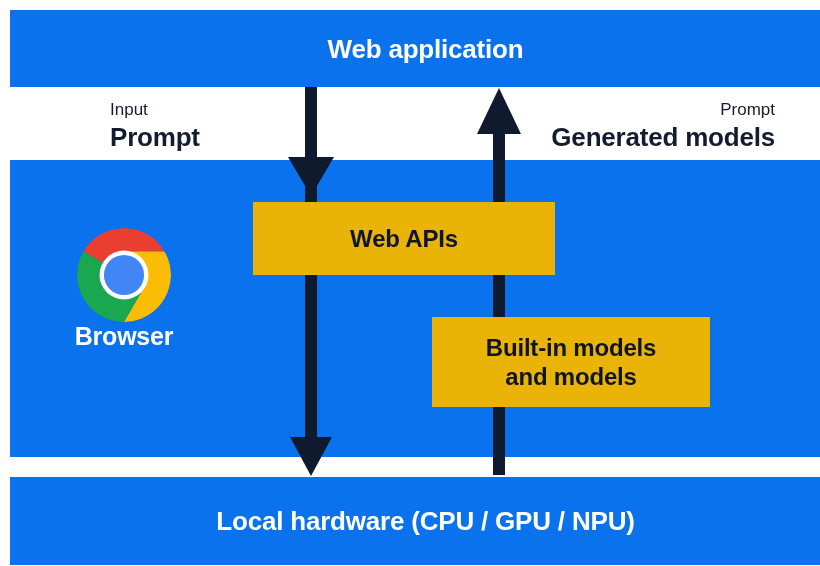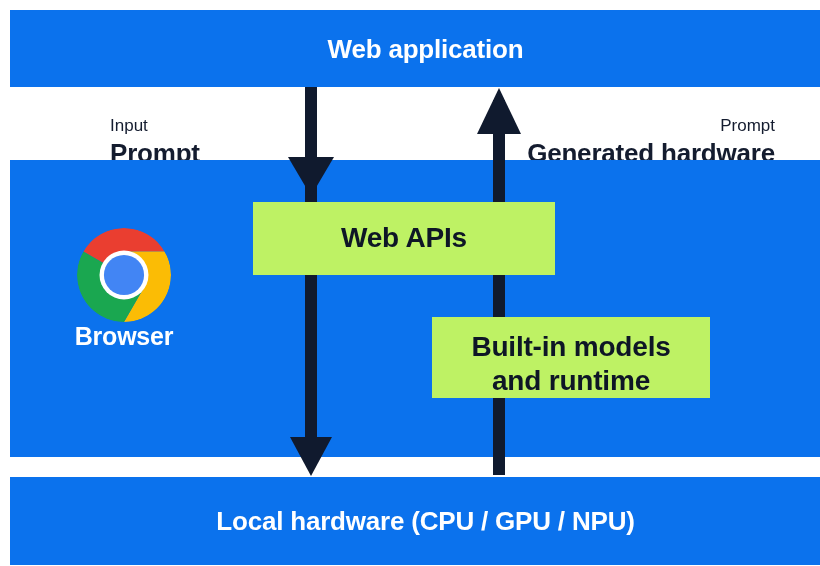--- a/index.html
+++ b/index.html
@@ -57,55 +57,53 @@
   
   .io-label {
     position: absolute;
     color: #141C2F;
     line-height: 1.28;
   }
   .io-label .io-kind {
     display: block;
     font-size: 17px;
     font-weight: normal;
-    margin-top: 16px;
   }
   .io-label .io-value {
     display: block;
     font-size: 26px;
     font-weight: bold;
     letter-spacing: -0.2px;
   }
   #io-input  { left: 110px; top: 99px;  text-align: left; }
   #io-output { right: 45px; top: 99px;  text-align: right; }
 
   
   .component-box {
     position: absolute;
-    background: #bef264;
+    background: #eab308;
     display: flex;
     align-items: center;
     justify-content: center;
     text-align: center;
     color: #0E1626;
     font-weight: bold;
-    font-size: 28px;
+    font-size: 24px;
     line-height: 1.22;
     letter-spacing: -0.2px;
   }
   #box-web-apis {
     left: 253px; top: 202px;
     width: 302px; height: 73px;
   }
   #box-builtin {
     left: 432px; top: 317px;
-    width: 278px; height: 81px;
+    width: 278px; height: 90px;
     padding: 0 10px;
     box-sizing: border-box;
-    align-items: flex-end;
   }
 
   
   #browser-group {
     position: absolute;
     left: 57px;
     top: 228px;
     width: 134px;
     text-align: center;
   }
@@ -128,21 +126,21 @@
     <span class="band-title">Web application</span>
   </div>
 
   <div class="io-label" id="io-input">
     <span class="io-kind">Input</span>
     <span class="io-value">Prompt</span>
   </div>
 
   <div class="io-label" id="io-output">
     <span class="io-kind">Prompt</span>
-    <span class="io-value">Generated hardware</span>
+    <span class="io-value">Generated models</span>
   </div>
 
   <div class="band" id="band-middle"></div>
 
   <svg id="connectors" viewBox="0 0 820 566">
 
     <g>
       <rect x="305" y="87" width="12" height="378" fill="#101A2E"></rect>
       <polygon points="288,157 334,157 311,196" fill="#101A2E"></polygon>
       <polygon points="290,437 332,437 311,476" fill="#101A2E"></polygon>
@@ -177,21 +175,21 @@
     <span id="browser-label">Browser</span>
   </div>
 
   <div class="component-box" id="box-web-apis">
     <span>Web APIs</span>
   </div>
 
   <div class="component-box" id="box-builtin">
     <span>
       <span>Built-in models</span><br>
-      <span>and runtime</span>
+      <span>and models</span>
     </span>
   </div>
 
   <div class="band" id="band-bottom">
     <span class="band-title">Local hardware (CPU / GPU / NPU)</span>
   </div>
 
 </div>
 
 </body></html>

